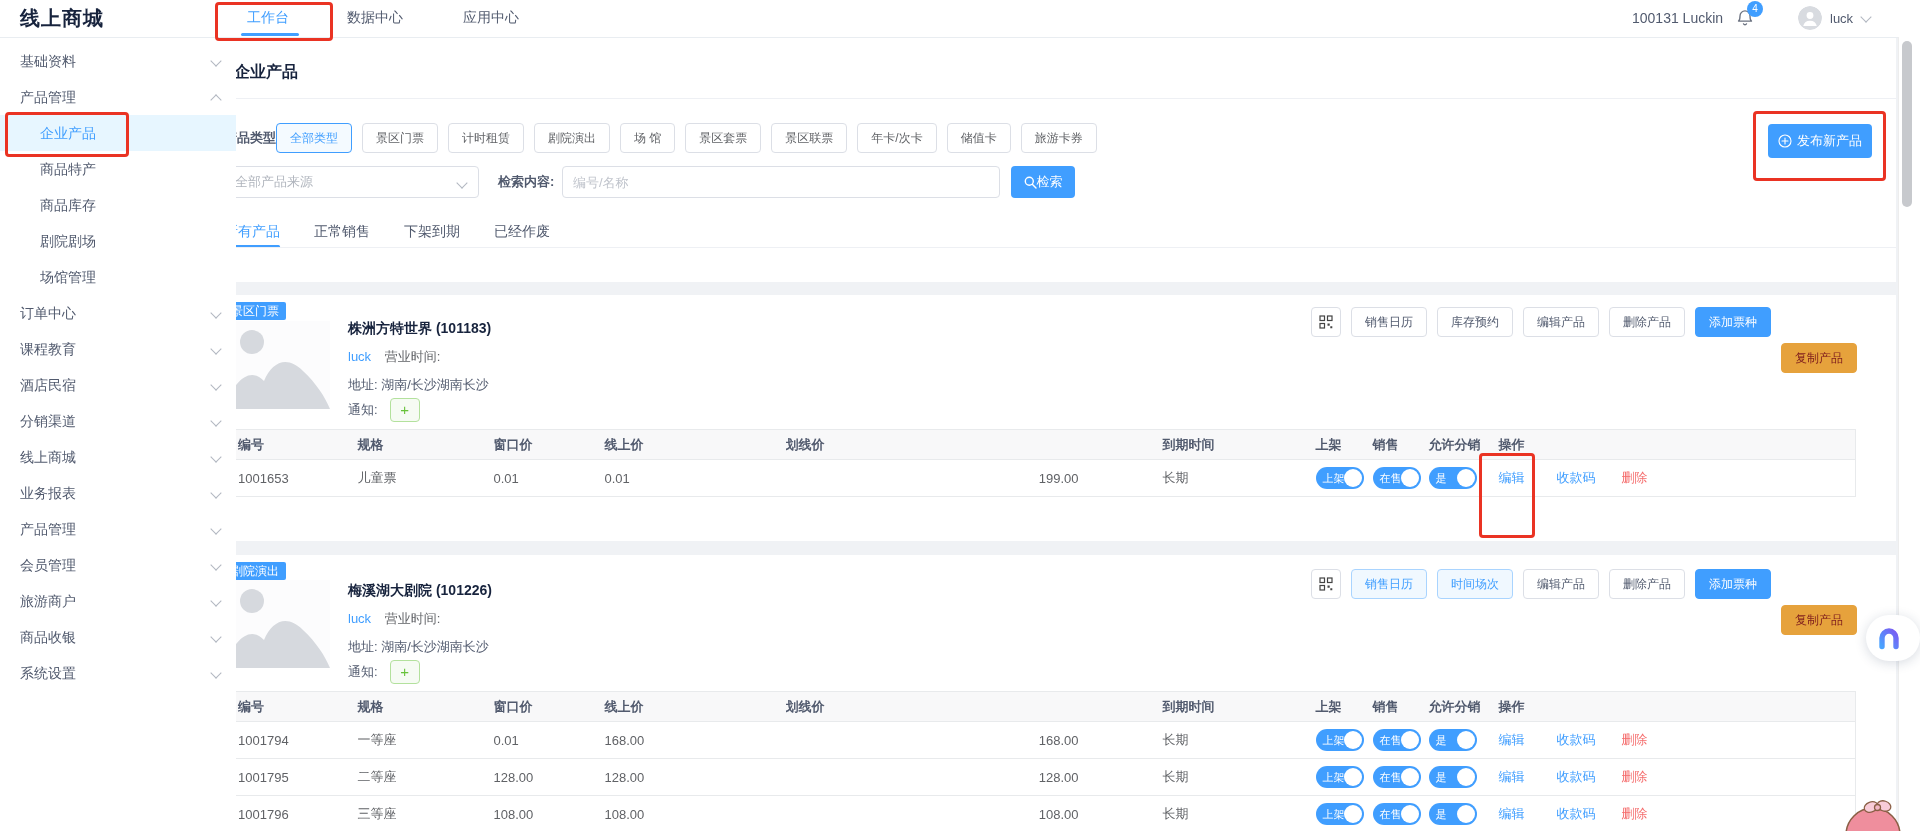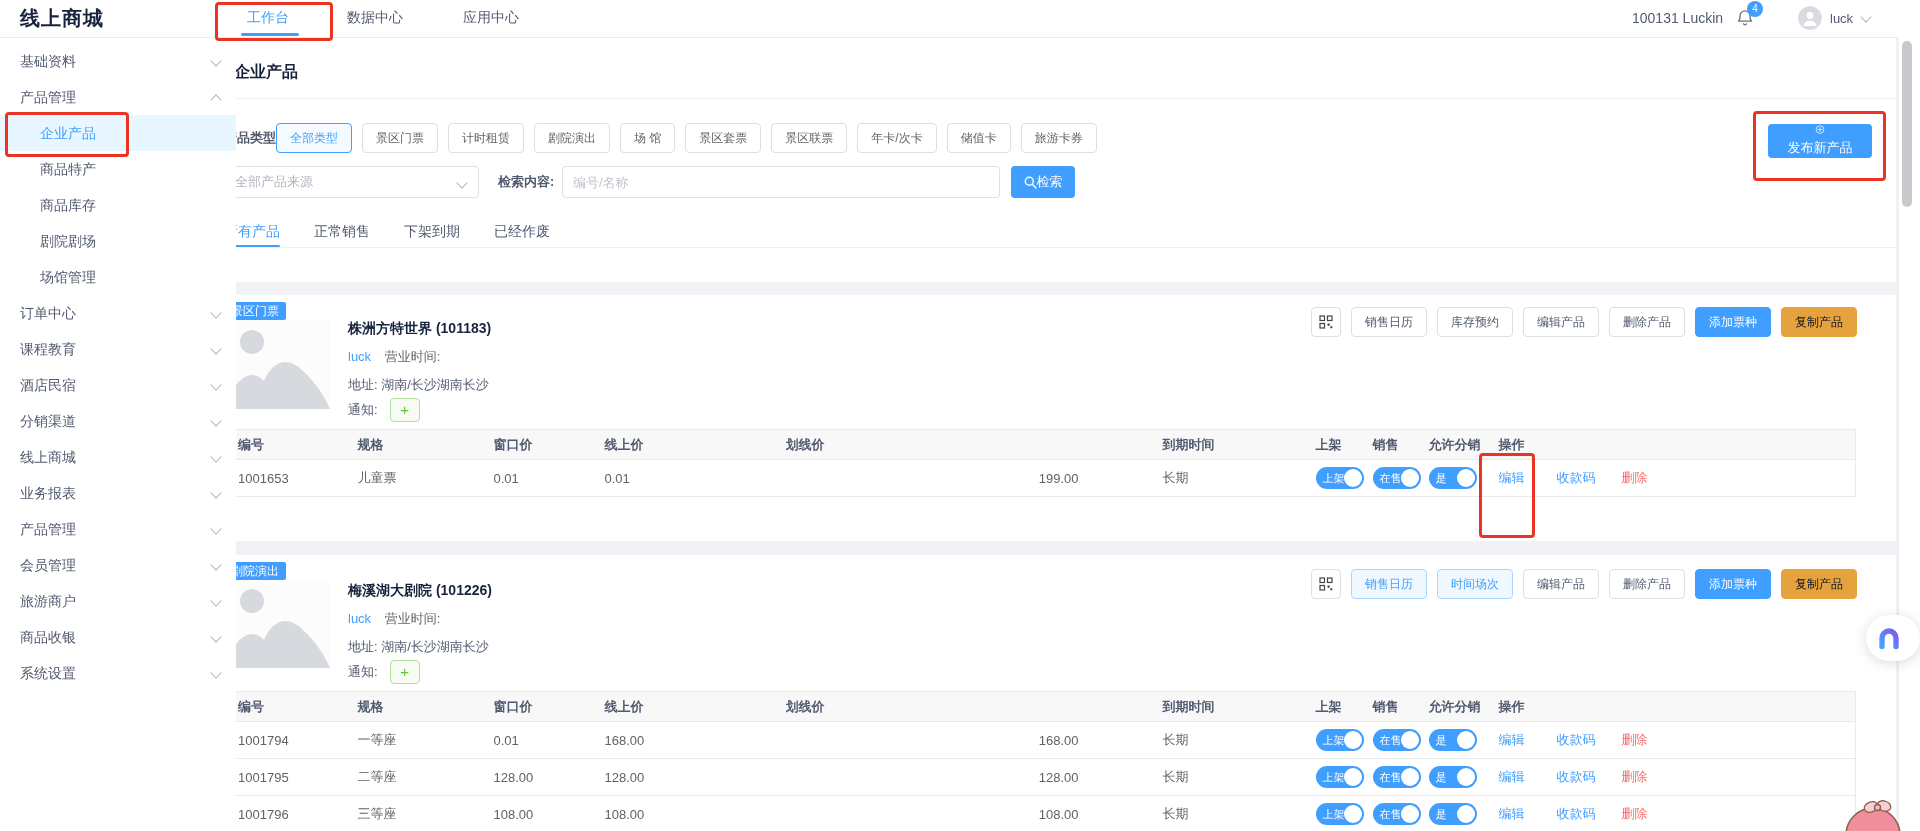--- a/index.html
+++ b/index.html
@@ -39,21 +39,21 @@
   .src-select{position:absolute;left:14px;top:129px;width:255px;height:32px;box-sizing:border-box;border:1px solid #dcdfe6;
               border-radius:4px;background:#fff;line-height:30px;padding:0 10px;color:#b0b5bd;font-size:13px;cursor:pointer;}
   .src-select .chev-i{position:absolute;right:12px;top:12px;}
   .search-label{position:absolute;left:288px;top:129px;line-height:32px;font-size:13px;color:#515a6e;font-weight:bold;}
   .search-input{position:absolute;left:352px;top:129px;width:438px;height:32px;box-sizing:border-box;border:1px solid #dcdfe6;
                 border-radius:4px;padding:0 10px;font-size:13px;color:#606266;outline:none;}
   .search-input::placeholder{color:#c0c4cc;}
   .search-btn{position:absolute;left:801px;top:129px;width:64px;height:32px;background:#409eff;border:none;border-radius:4px;
               color:#fff;font-size:13px;cursor:pointer;display:flex;align-items:center;justify-content:center;}
   .publish-btn{position:absolute;left:1558px;top:87px;width:104px;height:34px;background:#409eff;border:none;border-radius:4px;
-               color:#fff;font-size:13px;cursor:pointer;display:flex;align-items:center;justify-content:center;gap:5px;flex-direction:column;}
+               color:#fff;font-size:13px;cursor:pointer;display:flex;align-items:center;justify-content:center;gap:5px;}
   .tabs{position:absolute;left:14px;top:181px;display:flex;gap:34px;}
   .tab{font-size:14px;color:#515a6e;line-height:26px;cursor:pointer;}
   .tab.active{color:#409eff;}
   .tab-underline{position:absolute;left:14px;top:208px;width:56px;height:3px;background:#409eff;border-radius:2px;}
   .tab-divider{position:absolute;left:0;top:210px;width:1686px;height:1px;background:#eef0f4;}
   
   .card{position:absolute;left:210px;width:1686px;background:#fff;}
   .card1{top:295px;height:246px;}
   .card2{top:555px;height:276px;}
   .p-badge{position:absolute;left:14px;top:7px;background:#409eff;color:#fff;font-size:12px;height:18px;line-height:18px;
@@ -64,21 +64,21 @@
   .owner-link{color:#409eff;cursor:pointer;margin-right:10px;}
   .p-addr{position:absolute;left:138px;top:81px;font-size:13px;color:#515a6e;}
   .p-notice{position:absolute;left:138px;top:103px;font-size:13px;color:#515a6e;display:flex;align-items:center;gap:12px;}
   .plus-btn{width:30px;height:24px;border:1px solid #b3e19d;background:#f6fbf4;border-radius:4px;color:#67c23a;
             font-size:15px;line-height:22px;text-align:center;cursor:pointer;box-sizing:border-box;}
   .actions{position:absolute;right:39px;top:12px;display:flex;gap:10px;}
   .act-btn{height:30px;line-height:28px;box-sizing:border-box;border:1px solid #dcdfe6;border-radius:4px;padding:0 13px;
            font-size:12px;color:#515a6e;background:#fff;cursor:pointer;white-space:nowrap;}
   .act-btn.lblue{color:#409eff;border-color:#a9d4ff;background:#f0f8ff;}
   .act-btn.primary{background:#409eff;border-color:#409eff;color:#fff;}
-  .act-btn.warning{background:#e6a23c;border-color:#e6a23c;color:#0f172a;}
+  .act-btn.warning{background:#e6a23c;border-color:#e6a23c;color:#7f1d1d;margin-top:36px;}
   .qr-btn{width:30px;height:30px;padding:0;display:flex;align-items:center;justify-content:center;border:1px solid #dcdfe6;
           border-radius:4px;background:#fff;cursor:pointer;}
   
   .tbl{position:absolute;left:15px;width:1630px;border:1px solid #e8eaec;border-collapse:collapse;table-layout:fixed;}
   .card1 .tbl{top:134px;} .card2 .tbl{top:136px;}
   .tbl th{background:#f8f8f9;height:29px;font-weight:bold;color:#515a6e;text-align:left;padding:0 0 0 12px;font-size:13px;overflow:hidden;}
   .tbl td{height:36px;padding:0 0 0 12px;color:#606266;font-size:13px;border-top:1px solid #e8eaec;overflow:visible;white-space:nowrap;}
   .num-right{text-align:right;padding:0 72px 0 0 !important;}
   .switch{display:inline-flex;align-items:center;width:48px;height:22px;border-radius:11px;background:#409eff;color:#fff;
           font-size:11px;padding-left:7px;box-sizing:border-box;position:relative;cursor:pointer;vertical-align:middle;}

